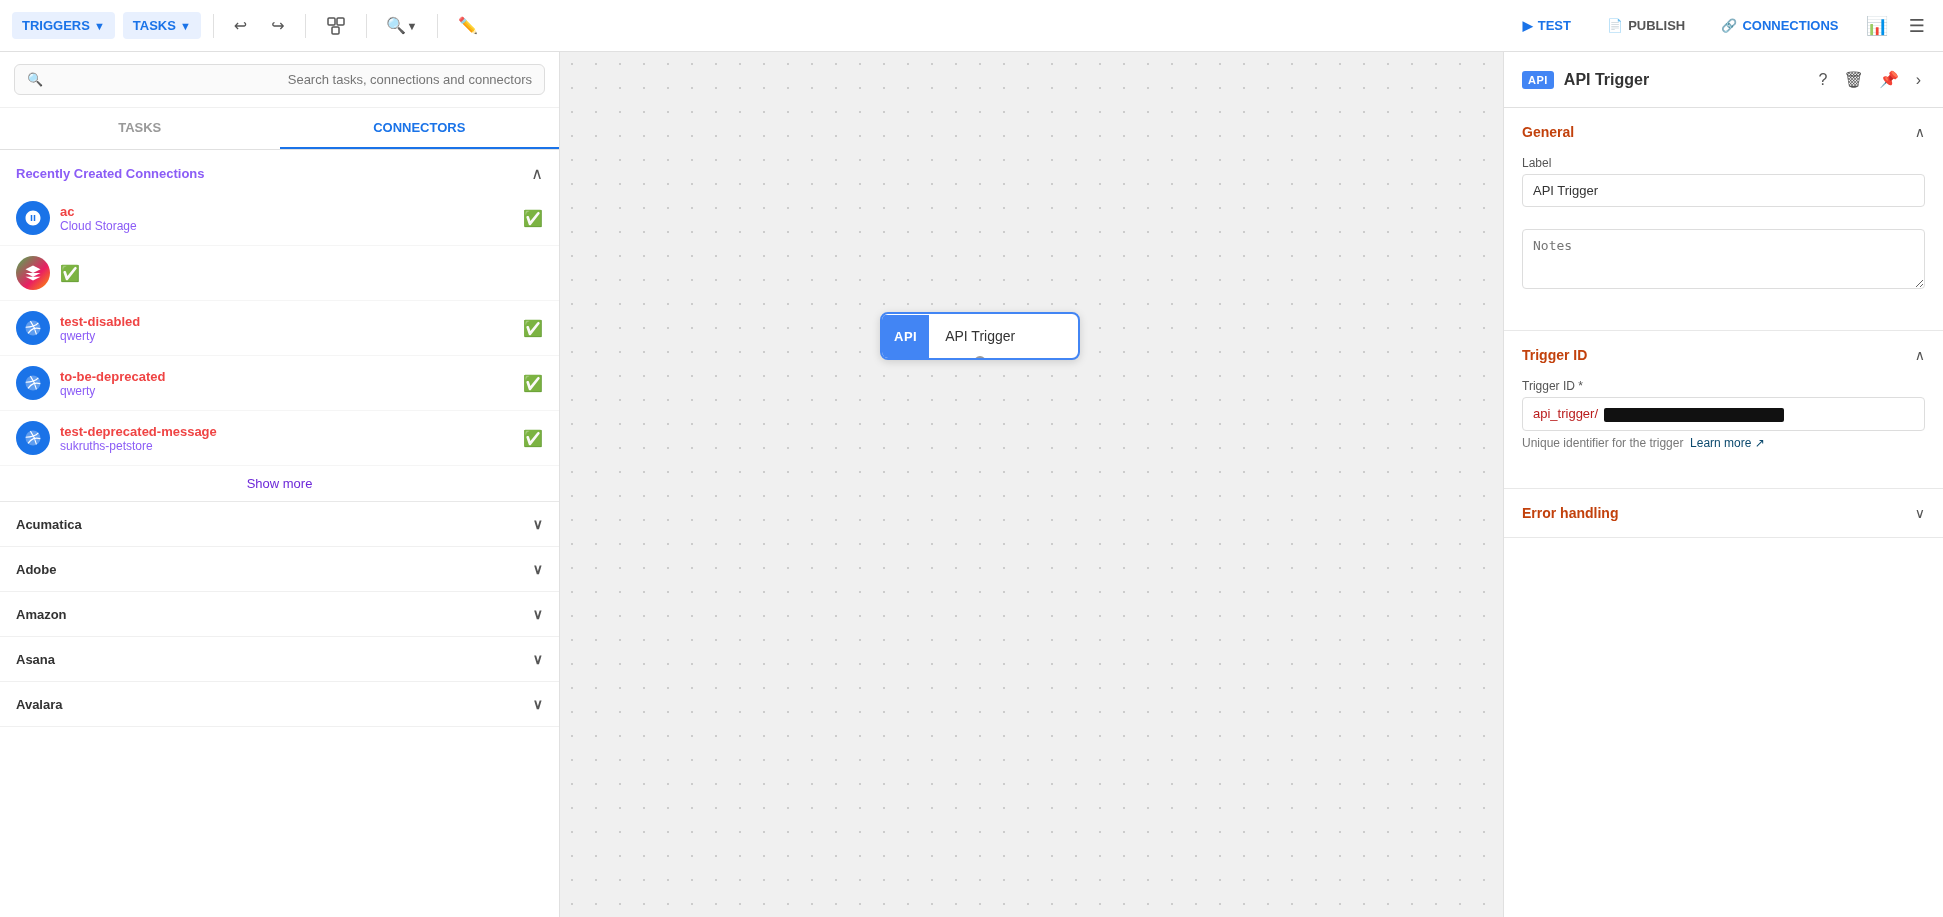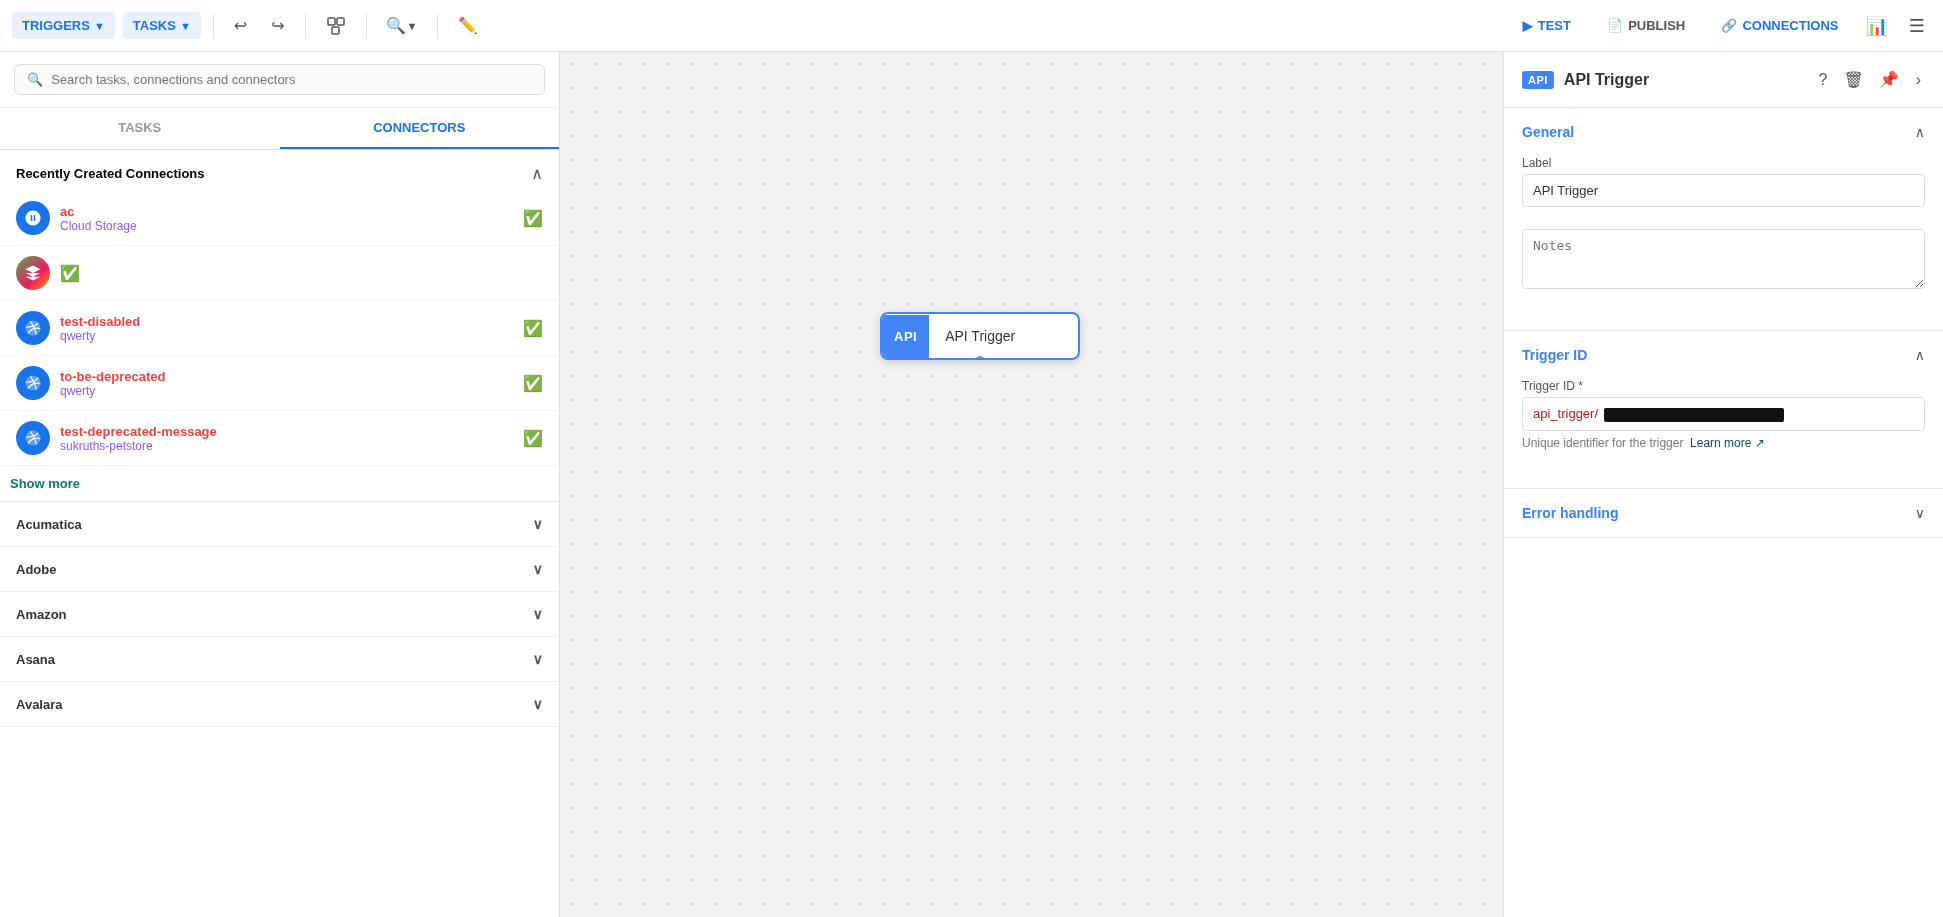--- a/index.html
+++ b/index.html
@@ -50,57 +50,57 @@
     }
     .search-bar {
       padding: 12px 14px; border-bottom: 1px solid #f0f0f0;
     }
     .search-input-wrap {
       display: flex; align-items: center; gap: 8px;
       border: 1px solid #ddd; border-radius: 6px; padding: 7px 12px;
       background: #fafafa;
     }
     .search-input-wrap input {
-      border: none; background: none; outline: none; width: 100%; font-size: 13px; color: #333;
+      border: none; background: none; outline: none; width: 100%; font-size: 13px; color: #333; text-align: right;
     }
     .tabs-row {
       display: flex; border-bottom: 1px solid #e0e0e0;
     }
     .tab-item {
       flex: 1; text-align: center; padding: 12px 0;
       font-size: 13px; font-weight: 600; color: #999;
       cursor: pointer; border-bottom: 2px solid transparent;
     }
     .tab-item.active { color: #1a73e8; border-bottom: 2px solid #1a73e8; }
 
     
     .section-header {
       display: flex; align-items: center; justify-content: space-between;
       padding: 14px 16px 8px 16px; cursor: pointer;
     }
-    .section-header-title { font-size: 13px; font-weight: 600; color: #000000; }
+    .section-header-title { font-size: 13px; font-weight: 600; color: #8b5cf6; }
     .section-header-icon { font-size: 16px; color: #555; }
 
     .connection-item {
       display: flex; align-items: center; gap: 10px;
       padding: 10px 16px; border-bottom: 1px solid #f5f5f5;
       cursor: pointer;
     }
     .conn-icon {
       width: 34px; height: 34px; border-radius: 50%; background: #1a73e8;
       display: flex; align-items: center; justify-content: center;
       flex-shrink: 0;
     }
     .conn-icon svg { width: 18px; height: 18px; }
     .conn-info { flex: 1; }
     .conn-name { font-size: 13px; font-weight: 600; color: #ef4444; }
     .conn-sub { font-size: 12px; color: #8b5cf6; }
     .conn-status { color: #34A853; font-size: 16px; }
 
-    .show-more { text-align: left; padding: 10px; color: #0f766e; cursor: pointer; font-size: 13px; font-weight: bold; }
+    .show-more { text-align: center; padding: 10px; color: #6d28d9; cursor: pointer; font-size: 13px; }
 
     
     .category-item {
       display: flex; align-items: center; justify-content: space-between;
       padding: 14px 16px; border-bottom: 1px solid #f0f0f0;
       cursor: pointer; font-size: 13px; font-weight: 600; color: #333;
     }
     .chevron-icon { color: #555; font-size: 14px; }
 
     
@@ -146,21 +146,21 @@
     .panel-title { font-size: 16px; font-weight: 600; color: #333; flex: 1; }
     .panel-header-icons { display: flex; gap: 8px; margin-left: auto; }
     .panel-header-icon { background: none; border: none; cursor: pointer; color: #555; font-size: 16px; padding: 2px 4px; }
 
     
     .accordion-section { border-bottom: 1px solid #e8e8e8; }
     .accordion-header {
       display: flex; align-items: center; justify-content: space-between;
       padding: 16px 18px; cursor: pointer;
     }
-    .accordion-title { font-size: 14px; font-weight: 600; color: #3b82f6; text-align: right; }
+    .accordion-title { font-size: 14px; font-weight: 600; color: #c2410c; text-align: right; }
     .accordion-chevron { color: #555; font-size: 14px; }
     .accordion-body { padding: 0 18px 16px; }
 
     
     .form-field { margin-bottom: 22px; }
     .form-label { font-size: 12px; color: #555; margin-bottom: 4px; display: block; }
     .form-input {
       width: 100%; border: 1px solid #ddd; border-radius: 4px;
       padding: 8px 10px; font-size: 13px; color: #333; outline: none;
       background: #fff;

